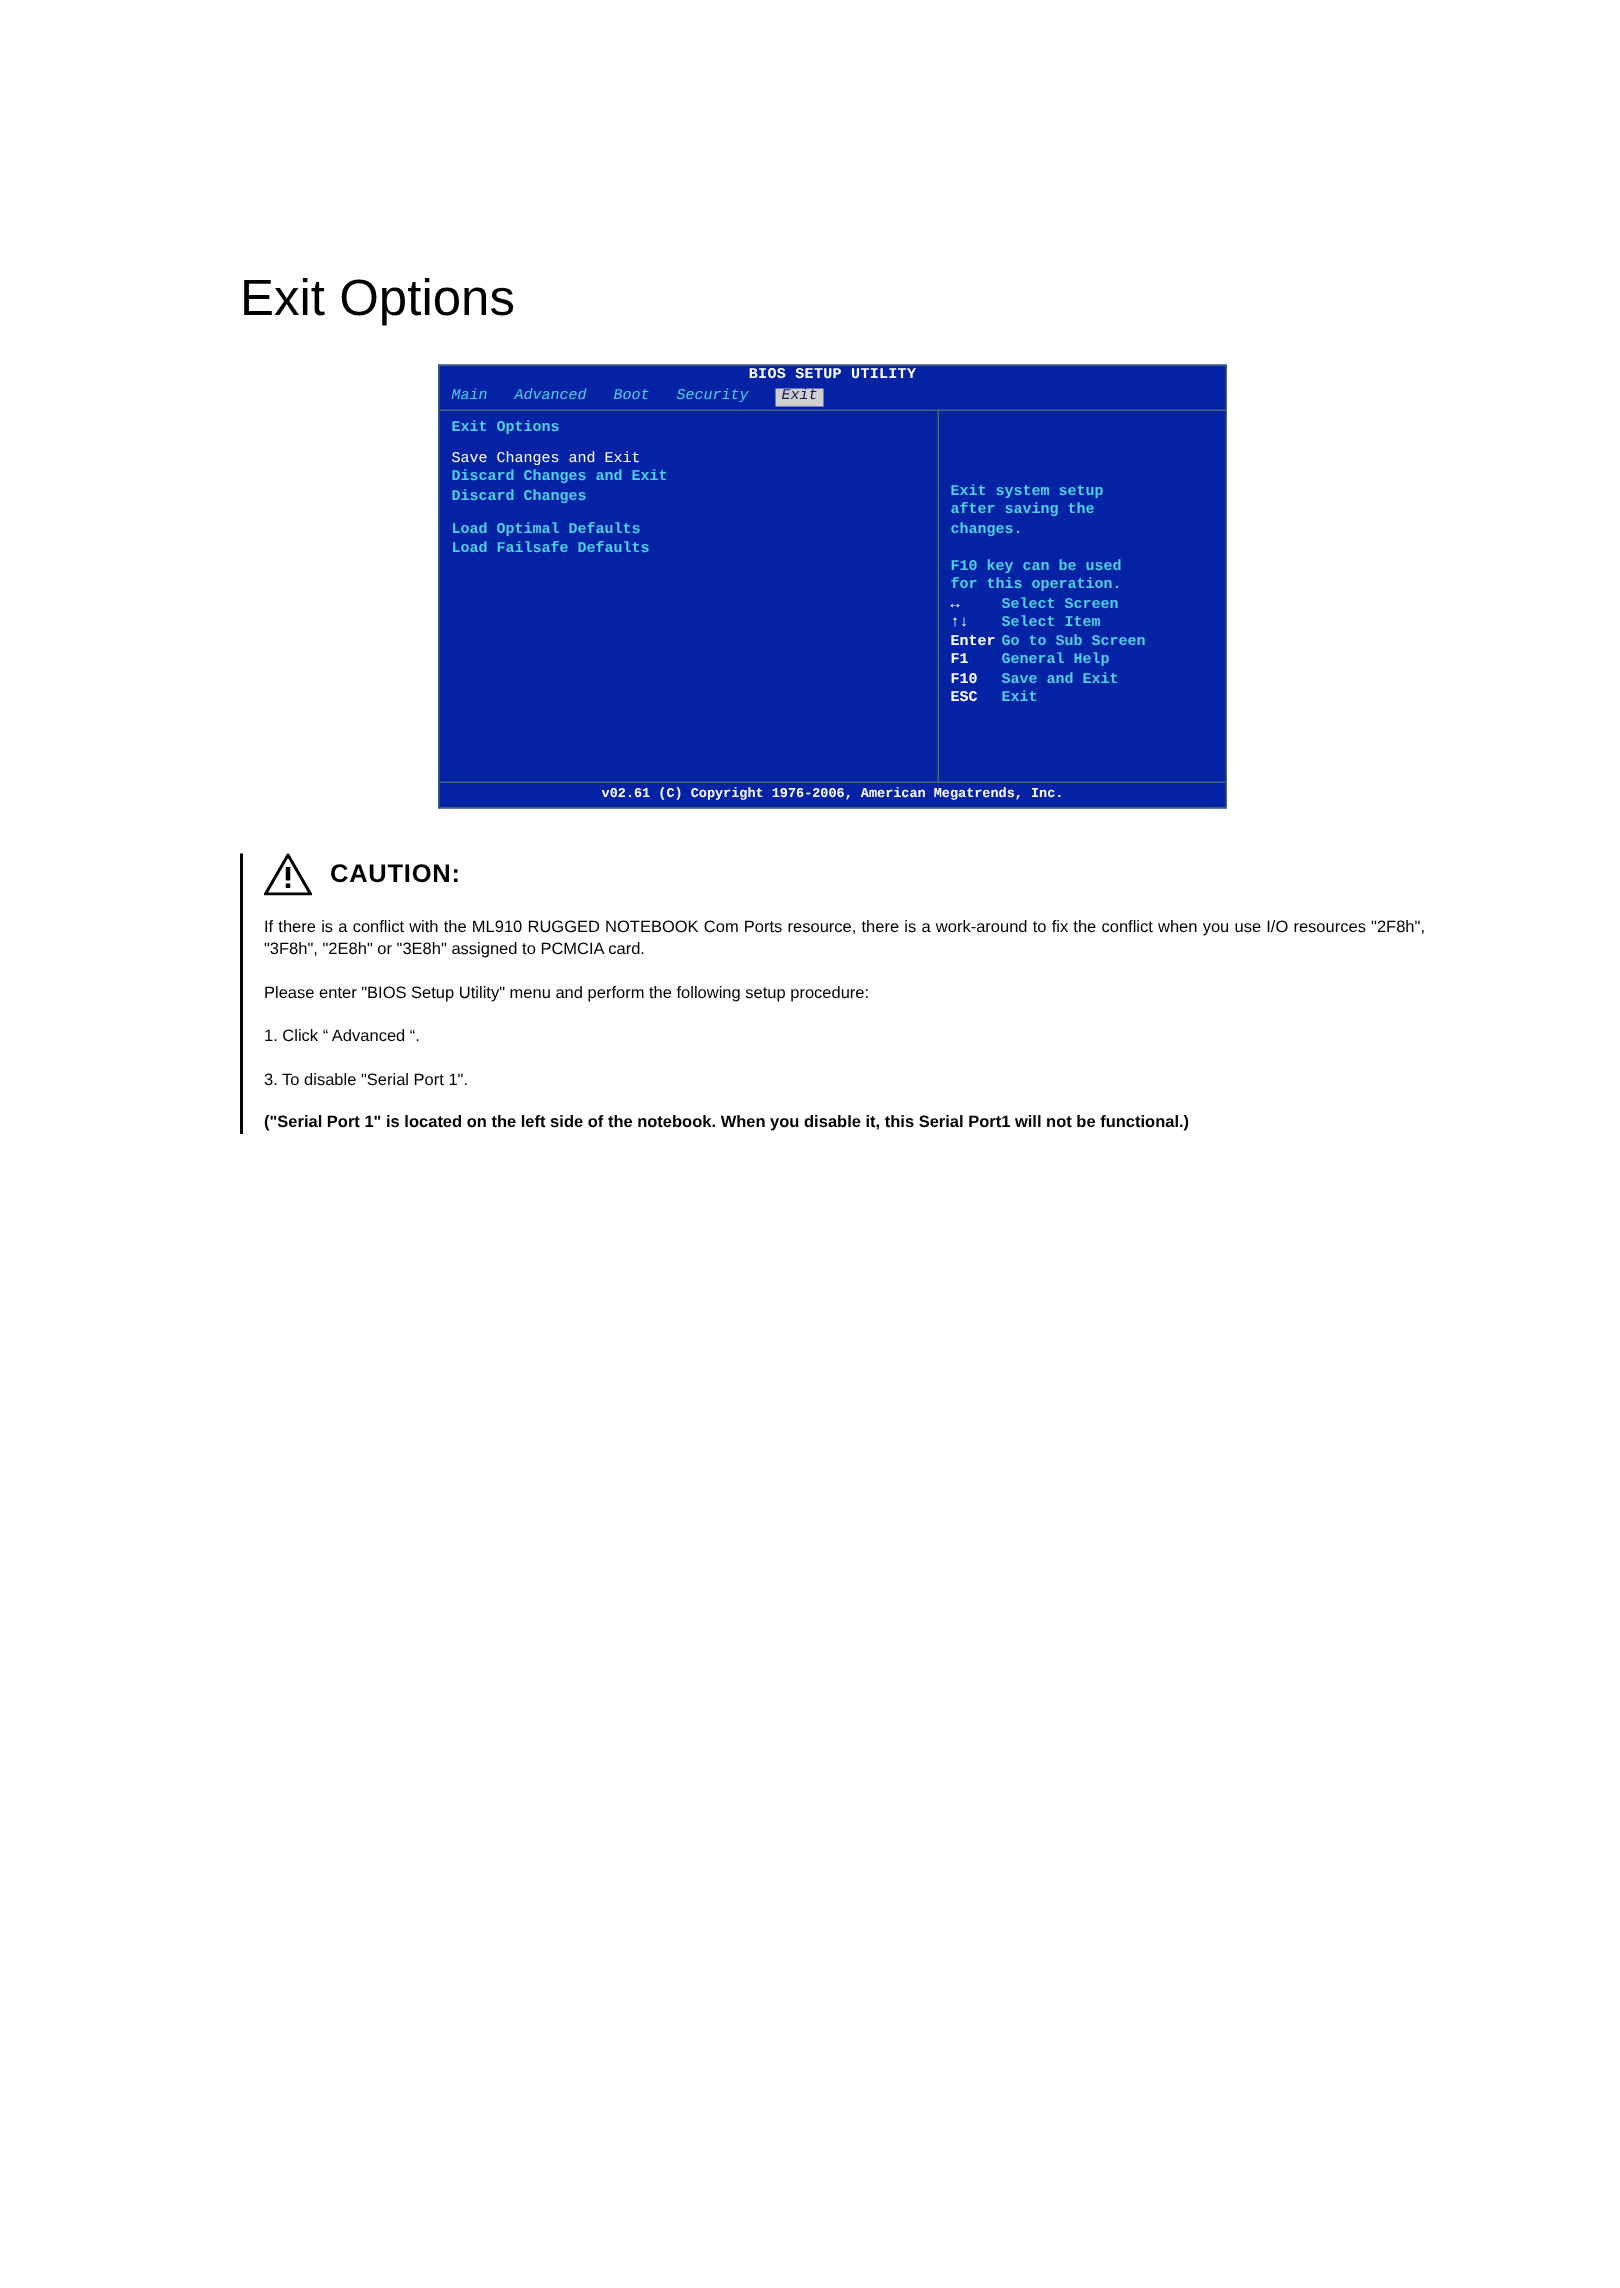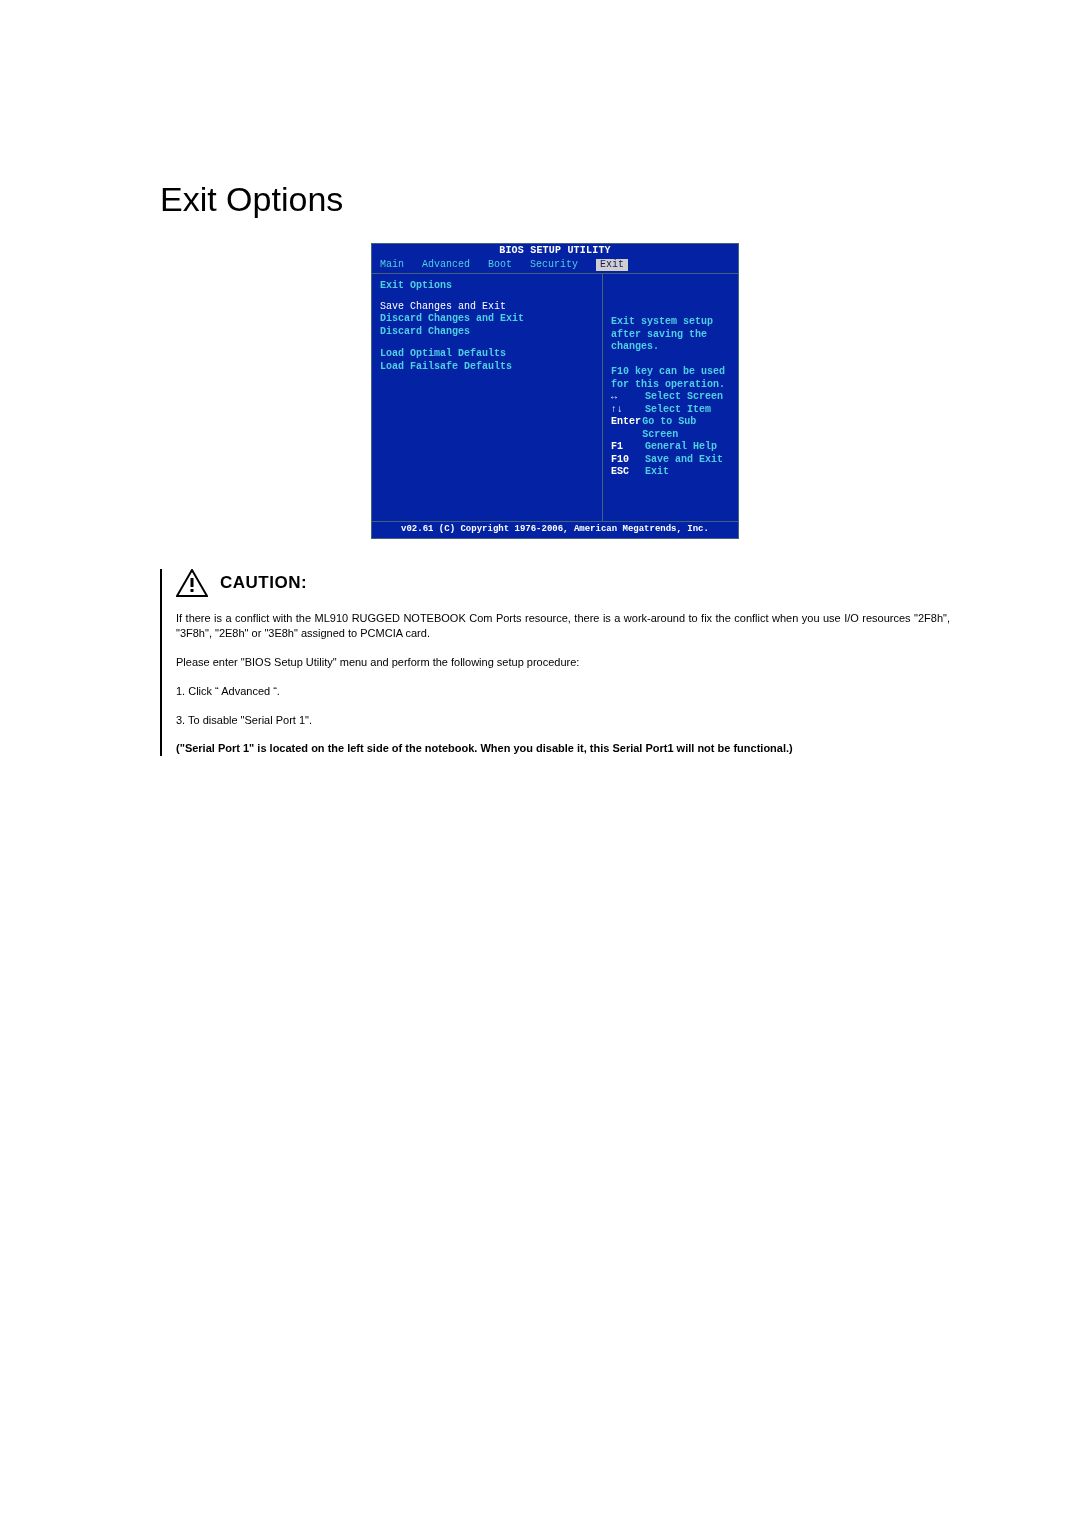--- a/index.html
+++ b/index.html
@@ -19,21 +19,21 @@
     border-radius: 30px;
   }
   .title {
     font-size: 34px;
     font-weight: 400;
     margin-bottom: 24px;
   }
 
   
   .bios-wrap {
-    width: 368px;
+    width: 526px;
     margin: 0 auto 30px auto;
   }
   .bios-utility {
     background: #0423a4;
     border: 1px solid #45627a;
     font-family: "Courier New", monospace;
     font-size: 10px;
     color: #fff;
     line-height: 1.25;
   }
@@ -41,20 +41,21 @@
     text-align: center;
     font-weight: bold;
     color: #fff;
     padding: 1px 0;
     letter-spacing: 0.2px;
   }
   .bios-menubar {
     display: flex;
     padding: 0 8px 2px 8px;
     color: #4ecfe4;
+    font-style: italic;
   }
   .bios-menubar span {
     margin-right: 18px;
   }
   .bios-menubar .sel {
     background: #cfcfcf;
     color: #1a1a5a;
     padding: 0 4px;
   }
   .bios-body {

